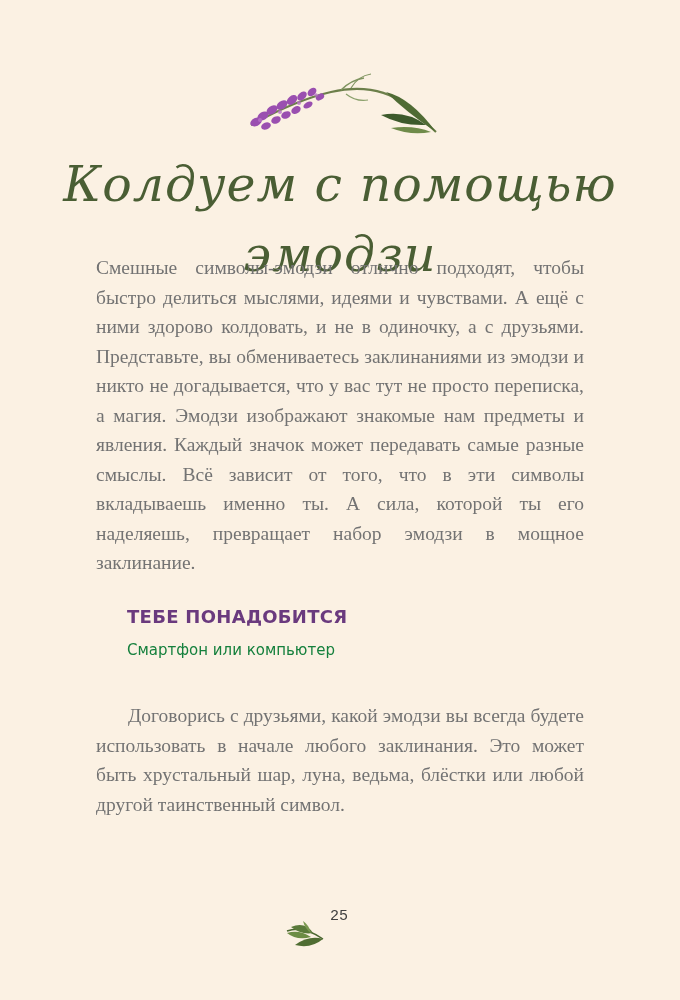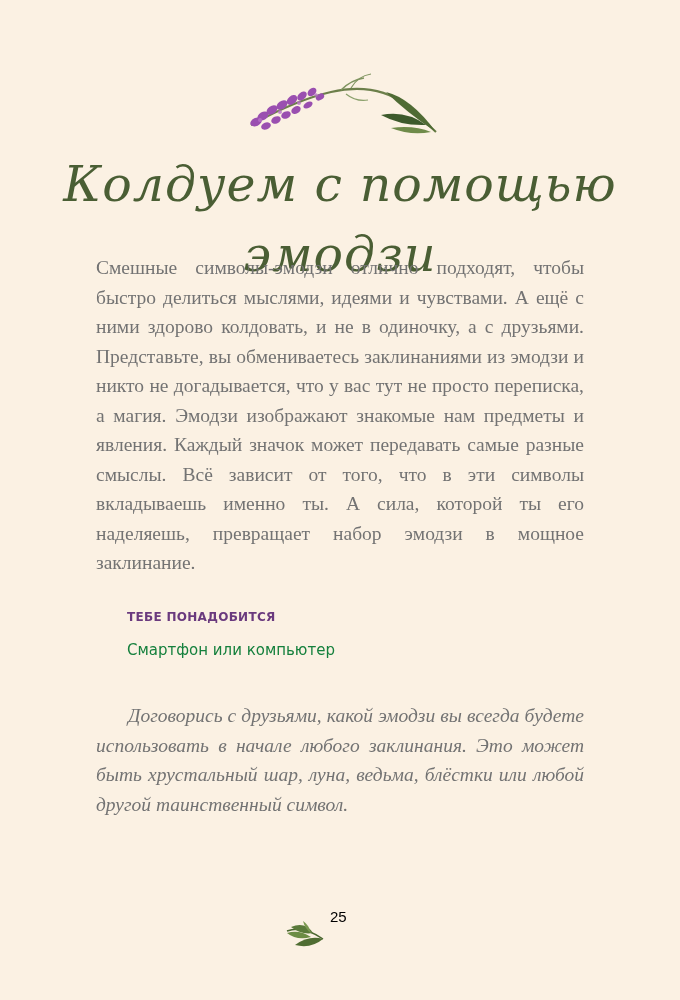--- a/index.html
+++ b/index.html
@@ -56,53 +56,52 @@
       top: 253px;
     }
     .needs {
       position: absolute;
       left: 127px;
       top: 606px;
     }
     .needs-heading {
       font-family: "DejaVu Sans", "Liberation Sans", sans-serif;
       font-weight: bold;
-      font-size: 12px;
+      font-size: 18px;
       color: #6a3a7e;
       letter-spacing: 0.3px;
       line-height: 22px;
     }
     .needs-item {
       font-family: "DejaVu Sans", "Liberation Sans", sans-serif;
       font-size: 15px;
       color: #15803d;
       margin-top: 11px;
       line-height: 22px;
     }
     .steps {
       top: 701px;
     }
     .steps p {
       text-indent: 32px;
-      font-style: italic;
     }
     .footer-leaf {
       position: absolute;
       left: 283px;
       top: 917px;
       width: 46px;
       height: 34px;
     }
     .page-number {
       position: absolute;
       left: 330px;
       top: 908px;
-      font-family: Liberation Sans, sans-serif;
+      font-family: Liberation Mono, monospace;
       font-size: 15px;
-      color: #000000;
+      color: #404040;
       line-height: 18px;
     }
   </style>
 </head>
 <body>
 
 <div class="page">
 
   <svg class="ornament-top" viewBox="0 0 205 75" xmlns="http://www.w3.org/2000/svg">
 

